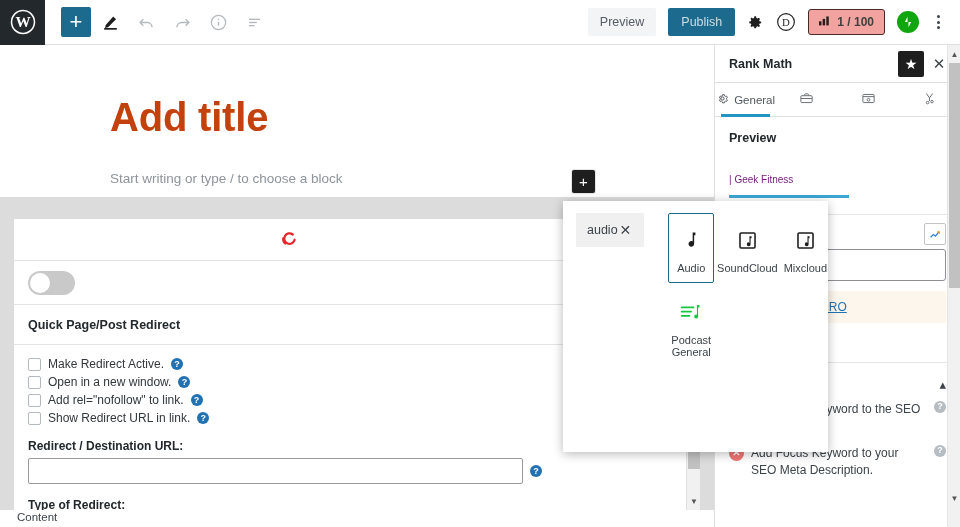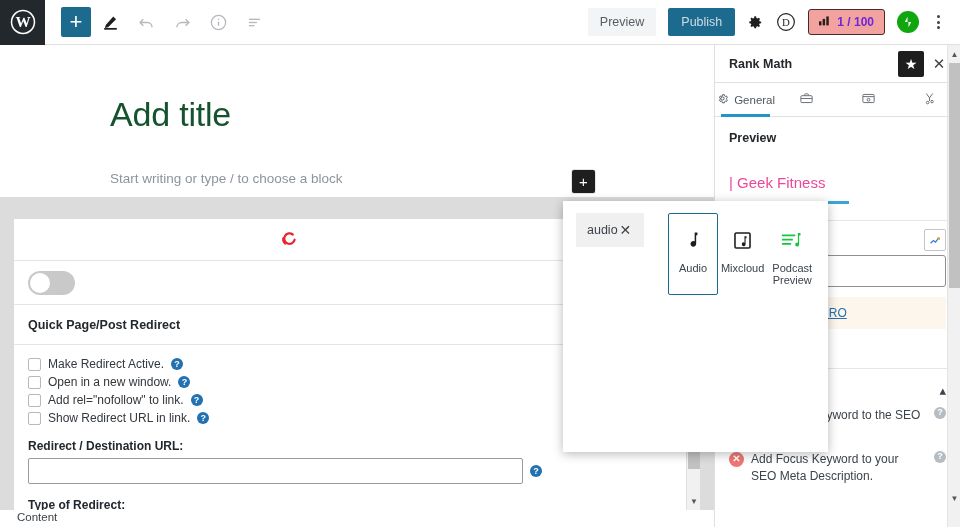--- a/index.html
+++ b/index.html
@@ -44,38 +44,38 @@
   }
   .btn-publish {
     font-size: 12.5px; color: #cfdde4; background: #1c6a8e;
     padding: 7px 13px; border: none; border-radius: 2px; cursor: pointer;
     font-family: inherit;
   }
   .icon-btn { cursor: pointer; display: flex; align-items: center; justify-content: center; }
   .score-badge {
     display: flex; align-items: center; gap: 5px;
     background: #f2a3a0; border: 1px solid #4a2a28; border-radius: 3px;
-    padding: 5px 10px; font-size: 12px; font-weight: bold; color: #6d28d9;
+    padding: 5px 10px; font-size: 12px; font-weight: bold; color: #404040;
     cursor: pointer;
   }
   .jp-icon {
     width: 22px; height: 22px; border-radius: 50%; background: #0fa60f;
     display: flex; align-items: center; justify-content: center; cursor: pointer;
   }
   .kebab { display: flex; flex-direction: column; gap: 2.5px; cursor: pointer; padding: 4px 6px; }
   .kebab i { width: 3px; height: 3px; border-radius: 50%; background: #3c434a; display: block; }
 
   
   .canvas {
     position: absolute; top: 45px; left: 0; width: 714px; height: 152px;
     background: #fff; overflow: hidden;
   }
   .post-title {
     position: absolute; left: 110px; top: 50px;
-    font-size: 34px; color: #14532d; font-weight: 400; letter-spacing: -0.2px;
+    font-size: 40px; color: #c2410c; font-weight: 700; letter-spacing: -0.2px;
   }
   .post-body {
     position: absolute; left: 110px; top: 126px;
     font-size: 13.5px; color: #8d949b;
   }
   .inline-inserter {
     position: absolute; left: 572px; top: 170px;
     width: 23px; height: 23px; background: #1e1e1e; color: #fff;
     display: flex; align-items: center; justify-content: center;
     border-radius: 2px; font-size: 15px; cursor: pointer; z-index: 30;
@@ -169,21 +169,21 @@
   .sb-tab {
     flex: 1; display: flex; align-items: center; justify-content: center; gap: 5px;
     font-size: 11.5px; color: #50575e; cursor: pointer; position: relative;
   }
   .sb-tab.active::after {
     content: ""; position: absolute; left: 6px; right: 6px; bottom: -1px;
     height: 3px; background: #2196c4;
   }
   .sb-body { padding: 14px 14px 0 14px; }
   .sb-label { font-size: 12.5px; font-weight: bold; color: #23282d; margin-bottom: 14px; }
-  .sb-preview-link { font-size: 15px; color: #ec4899; margin-top: 29px; }
+  .sb-preview-link { font-size: 10px; color: #701a75; margin-top: 29px; }
   .sb-preview-url { height: 3px; background: #3ba6d4; width: 120px; margin-top: 10px; }
   .sb-divider { height: 1px; background: #e6e6e6; margin: 16px -14px 0; }
   .kw-row { display: flex; align-items: flex-start; justify-content: flex-end; padding: 8px 0 4px; }
   .trend-btn {
     width: 22px; height: 22px; border: 1px solid #c3c4c7; border-radius: 2px;
     display: flex; align-items: center; justify-content: center; cursor: pointer; background:#fff;
   }
   .kw-input {
     width: 100%; height: 32px; border: 1px solid #8c8f94; border-radius: 3px;
     font-size: 12.5px; color: #757575; display: flex; align-items: center;
@@ -522,28 +522,37 @@
         </span>
         <span class="ins-name">Audio</span>
       </div>
       <div class="ins-item">
         <span class="ins-ico">
           <svg width="19" height="19" viewBox="0 0 24 24">
             <rect x="2.5" y="2.5" width="19" height="19" rx="1.5" fill="none" stroke="#1e1e1e" stroke-width="2"></rect>
             <path d="M14.5 6.5v8.2a2.4 2.4 0 101.4 2.1V9h1.2V6.5z" fill="#1e1e1e"></path>
           </svg>
         </span>
+        <span class="ins-name">SoundCloud</span>
+      </div>
+      <div class="ins-item">
+        <span class="ins-ico">
+          <svg width="19" height="19" viewBox="0 0 24 24">
+            <rect x="2.5" y="2.5" width="19" height="19" rx="1.5" fill="none" stroke="#1e1e1e" stroke-width="2"></rect>
+            <path d="M14.5 6.5v8.2a2.4 2.4 0 101.4 2.1V9h1.2V6.5z" fill="#1e1e1e"></path>
+          </svg>
+        </span>
         <span class="ins-name">Mixcloud</span>
       </div>
       <div class="ins-item">
         <span class="ins-ico">
           <svg width="22" height="19" viewBox="0 0 26 22">
             <path d="M2 5h14M2 10h11M2 15h9" stroke="#15c53f" stroke-width="2.2" stroke-linecap="round"></path>
             <path d="M20 2v11.6a2.3 2.3 0 101.4 2.1V5h1.6V2z" fill="#15c53f"></path>
           </svg>
         </span>
-        <span class="ins-name">Podcast Preview</span>
+        <span class="ins-name">Podcast General</span>
       </div>
     </div>
 
   </div>
 
 </div>
 
 </body></html>

